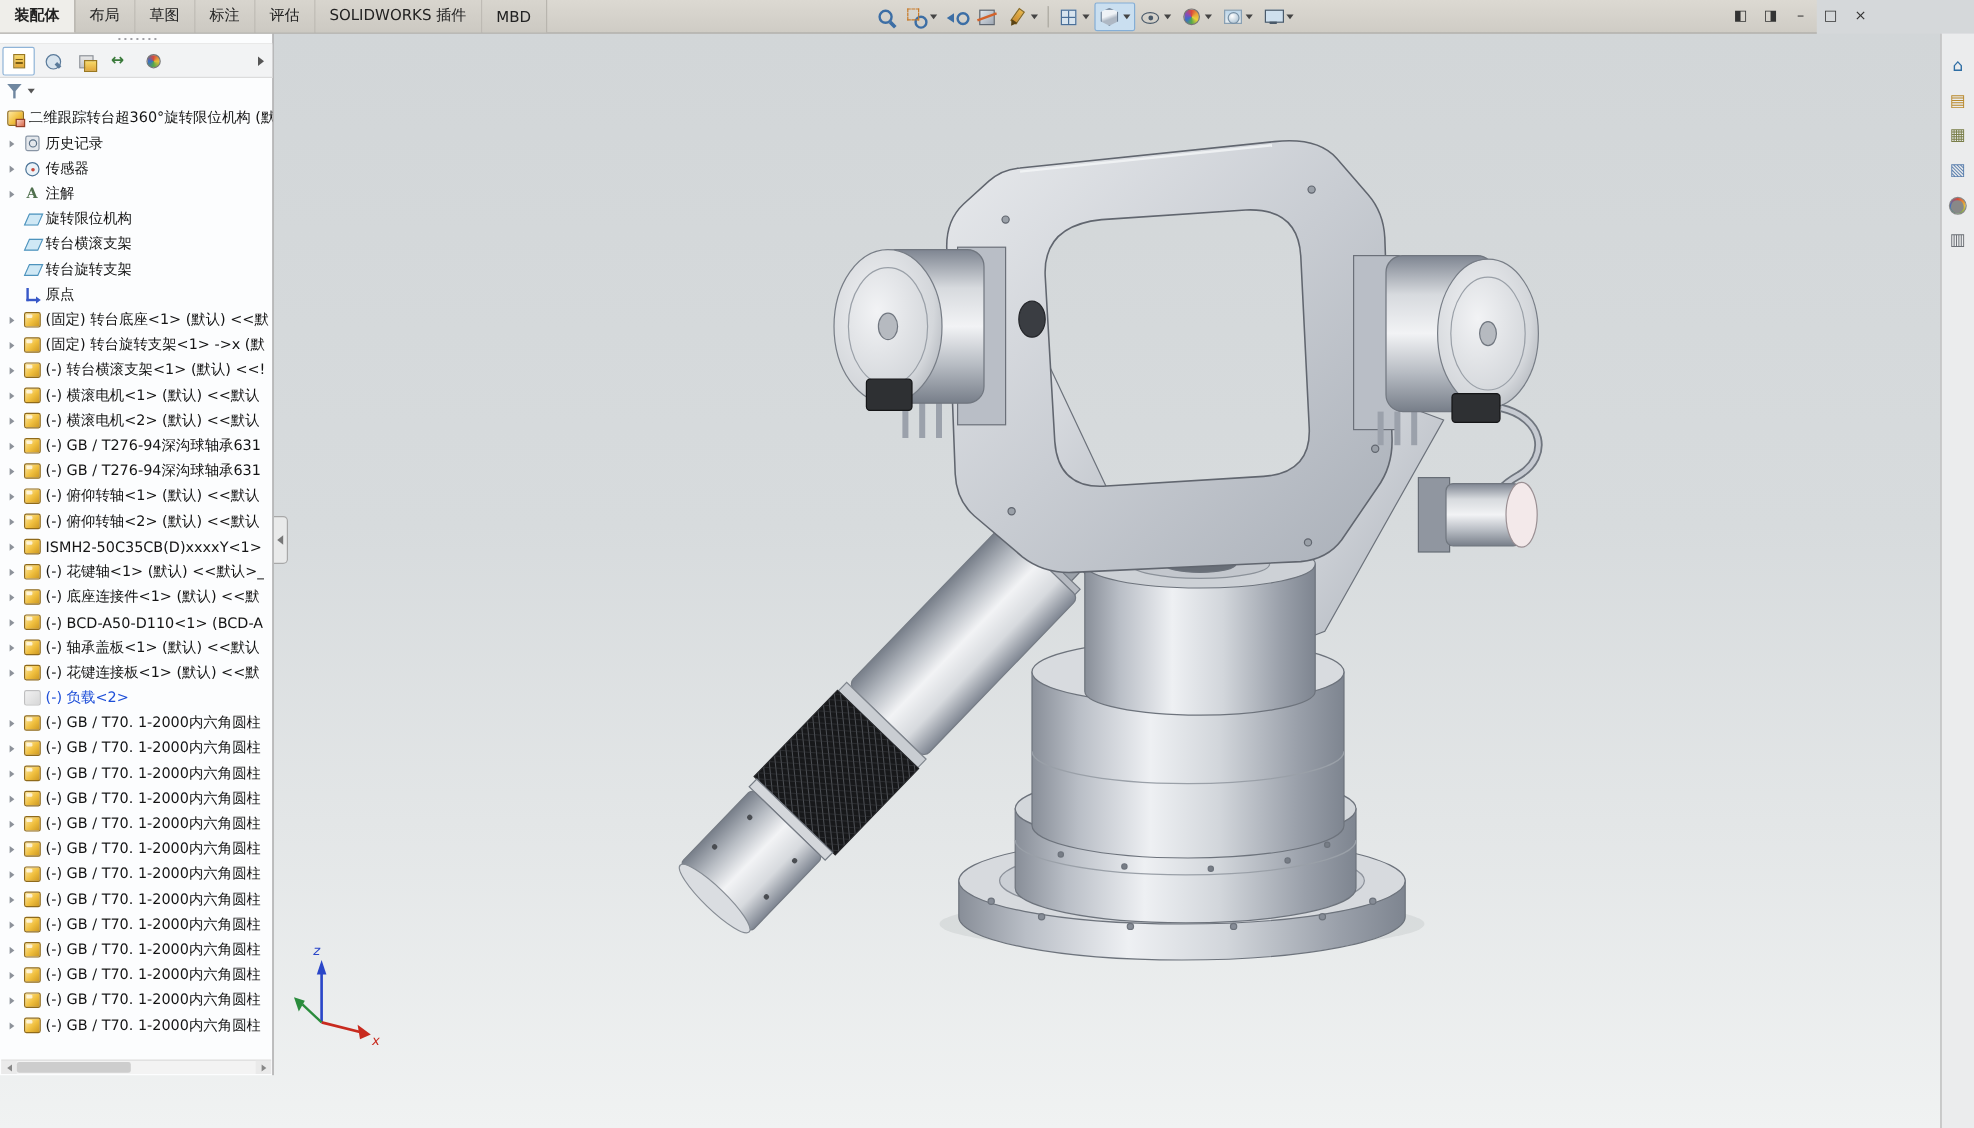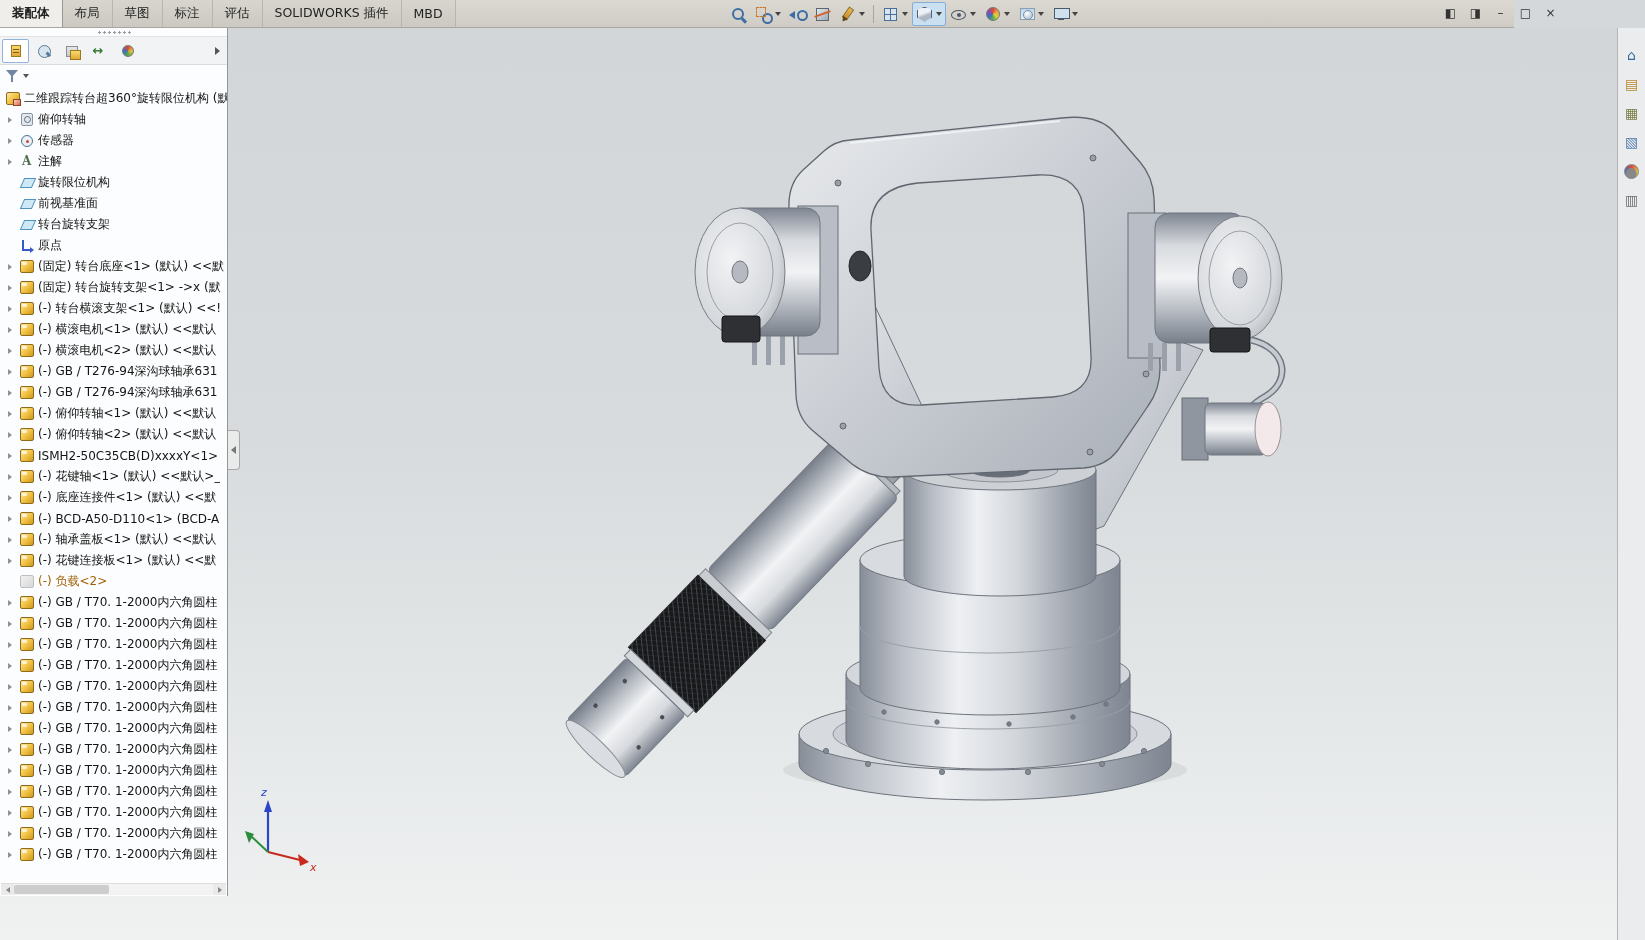--- a/index.html
+++ b/index.html
@@ -82,21 +82,21 @@
   .funnel-wrap{display:flex;align-items:center;gap:3px}
   .funnel{position:relative;width:14px;height:14px}
   .funnel::before{content:"";position:absolute;left:0;top:1px;border-left:6px solid transparent;border-right:6px solid transparent;border-top:7px solid #6f87a0}
   .funnel::after{content:"";position:absolute;left:4.8px;top:7px;width:2.5px;height:6px;background:#6f87a0}
   .fcaret{width:0;height:0;border-left:3.5px solid transparent;border-right:3.5px solid transparent;border-top:4px solid #555}
 
   .tree{flex:1;overflow:hidden;position:relative;padding-top:2px;font-size:12px}
   .tree-root,.tree-row{display:flex;align-items:center;gap:4px;height:21px;white-space:nowrap;overflow:hidden;color:#141414}
   .tree-root{padding-left:6px}
   .tree-row{padding-left:8px}
-  .tree-row.grayed .t-label{color:#a16207}
+  .tree-row.grayed .t-label{color:#1d4ed8}
   .tree-row.grayed .ti{filter:grayscale(1);opacity:.65}
   .arrow{width:8px;flex:none;display:flex}
   .arrow::before{content:"";width:0;height:0;border-left:4px solid #8d929a;border-top:3.5px solid transparent;border-bottom:3.5px solid transparent}
   .arrow.hide::before{visibility:hidden}
   .ti{width:14px;height:13px;position:relative;flex:none}
   .ic-part::before,.ic-assembly::before{content:"";position:absolute;inset:0;background:linear-gradient(135deg,#ffe9a0,#f0bf3e 55%,#cc9822);border:1px solid #8f6a1a;border-radius:2px}
   .ic-part::after{content:"";position:absolute;left:2px;top:1.5px;width:5px;height:3px;background:rgba(255,255,255,.7);border-radius:1px}
   .ic-assembly::after{content:"";position:absolute;right:-1px;bottom:-1px;width:6px;height:5px;background:linear-gradient(135deg,#f8d0c6,#d96a4a);border:1px solid #93402a}
   .ic-part-suppressed::before{content:"";position:absolute;inset:0;background:linear-gradient(135deg,#ececec,#c2c4c8);border:1px solid #9aa0a6;border-radius:2px}
   .ic-plane::before{content:"";position:absolute;left:2px;top:2px;width:10px;height:8px;background:rgba(140,200,232,.4);border:1px solid #4e93bd;transform:skewX(-24deg)}
@@ -454,21 +454,21 @@
   <div class="tree" data-name="feature-tree">
     <div class="tree-root" data-name="tree-root-item">
       <span class="ti ic-assembly" data-name="assembly-icon"></span>
       <span class="t-label">二维跟踪转台超360°旋转限位机构 (默</span>
     </div>
     <div class="tree-items">
 
         <div class="tree-row" data-name="tree-item">
           <span class="arrow" data-name="expand-arrow-icon"></span>
           <span class="ti ic ic-history" data-name="tree-item-icon"></span>
-          <span class="t-label">俯仰转轴</span>
+          <span class="t-label">历史记录</span>
         </div>
 
         <div class="tree-row" data-name="tree-item">
           <span class="arrow" data-name="expand-arrow-icon"></span>
           <span class="ti ic ic-sensor" data-name="tree-item-icon"></span>
           <span class="t-label">传感器</span>
         </div>
 
         <div class="tree-row" data-name="tree-item">
           <span class="arrow" data-name="expand-arrow-icon"></span>
@@ -478,21 +478,21 @@
 
         <div class="tree-row" data-name="tree-item">
           <span class="arrow hide" data-name="expand-arrow-icon"></span>
           <span class="ti ic ic-plane" data-name="tree-item-icon"></span>
           <span class="t-label">旋转限位机构</span>
         </div>
 
         <div class="tree-row" data-name="tree-item">
           <span class="arrow hide" data-name="expand-arrow-icon"></span>
           <span class="ti ic ic-plane" data-name="tree-item-icon"></span>
-          <span class="t-label">前视基准面</span>
+          <span class="t-label">转台横滚支架</span>
         </div>
 
         <div class="tree-row" data-name="tree-item">
           <span class="arrow hide" data-name="expand-arrow-icon"></span>
           <span class="ti ic ic-plane" data-name="tree-item-icon"></span>
           <span class="t-label">转台旋转支架</span>
         </div>
 
         <div class="tree-row" data-name="tree-item">
           <span class="arrow hide" data-name="expand-arrow-icon"></span>

